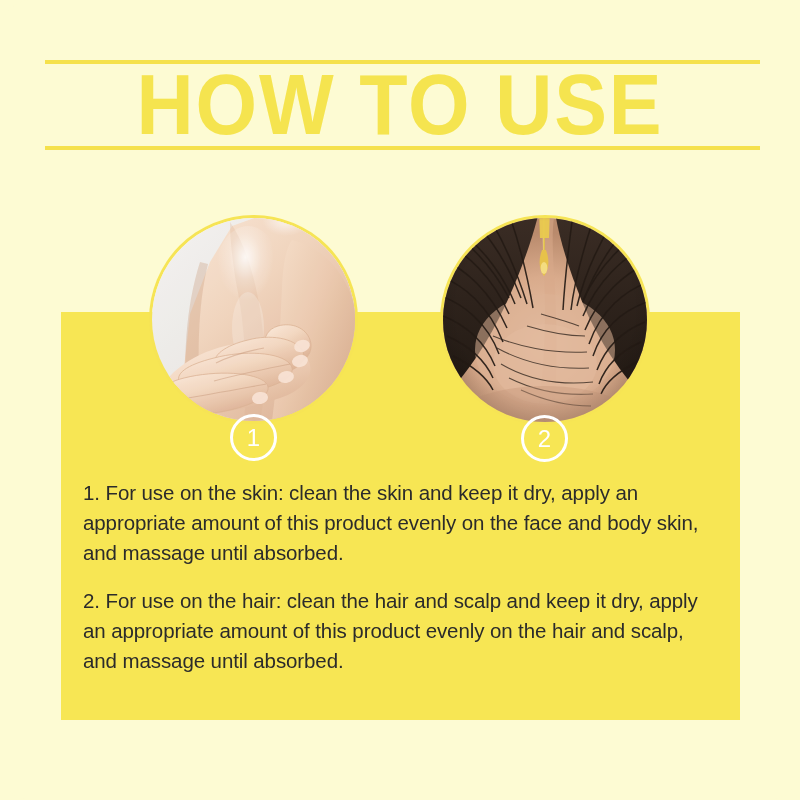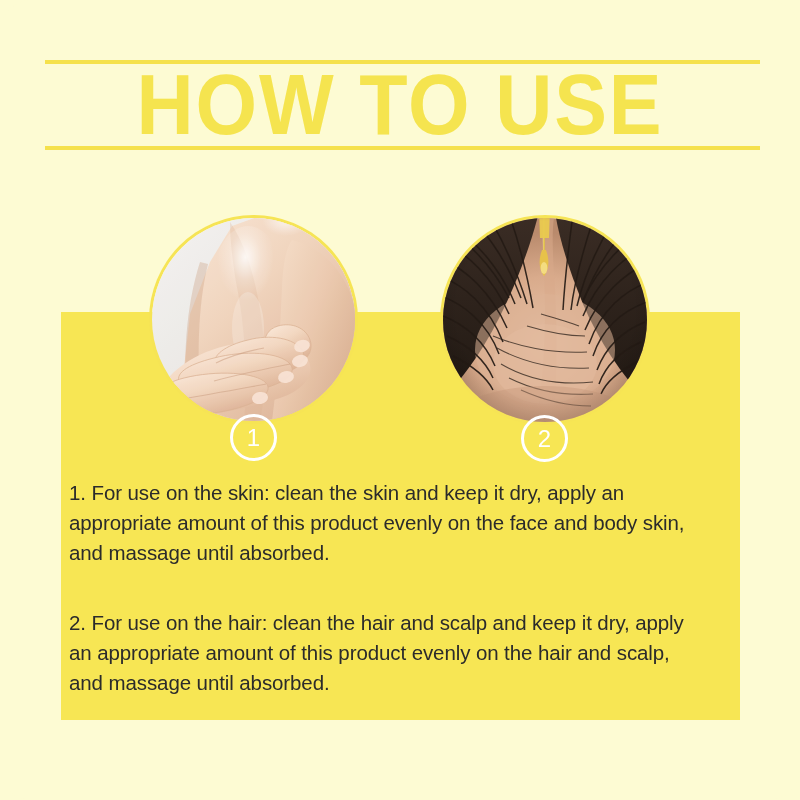--- a/index.html
+++ b/index.html
@@ -76,28 +76,28 @@
     align-items:center;
     justify-content:center;
     line-height:1;
   }
   .badge-1 { left:230px; top:414px; }
   .badge-2 { left:521px; top:415px; }
 
   
   .copy {
     position:absolute;
-    left:69px; top:478px;
+    left:83px; top:478px;
     width:628px;
     color:#2b2b2b;
     font-size:20.5px;
     line-height:30px;
     letter-spacing:-0.1px;
   }
-  .copy p + p { margin-top:40px; }
+  .copy p + p { margin-top:18px; }
 </style>
 </head>
 <body>
 
 <div id="stage">
 
   <div class="rule top"></div>
   <div class="title">HOW TO USE</div>
   <div class="rule bottom"></div>
 

